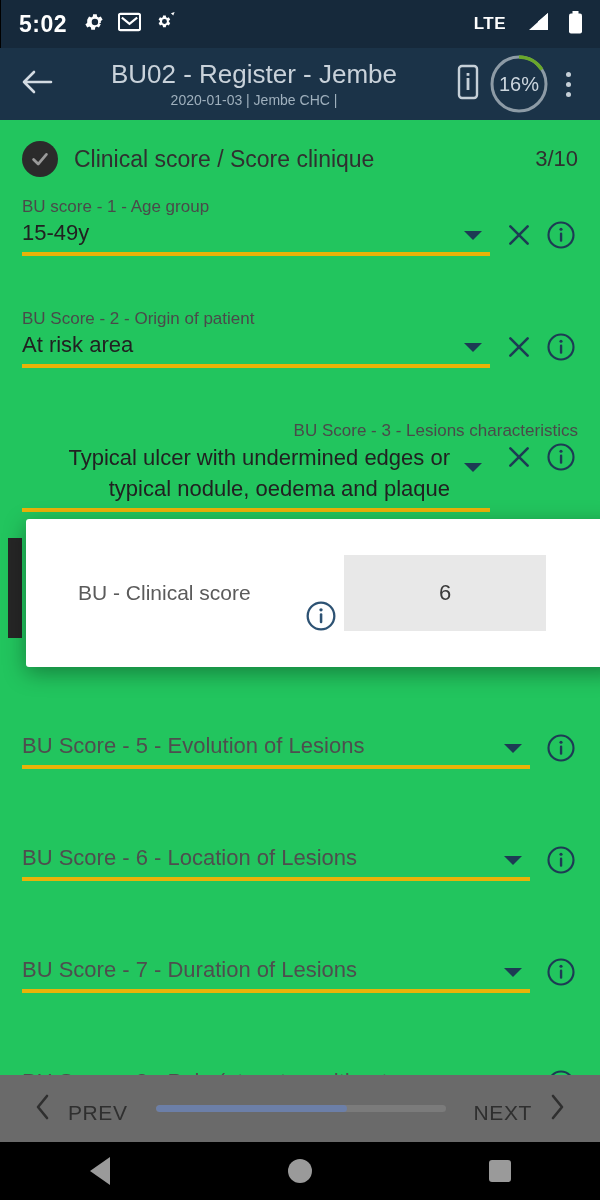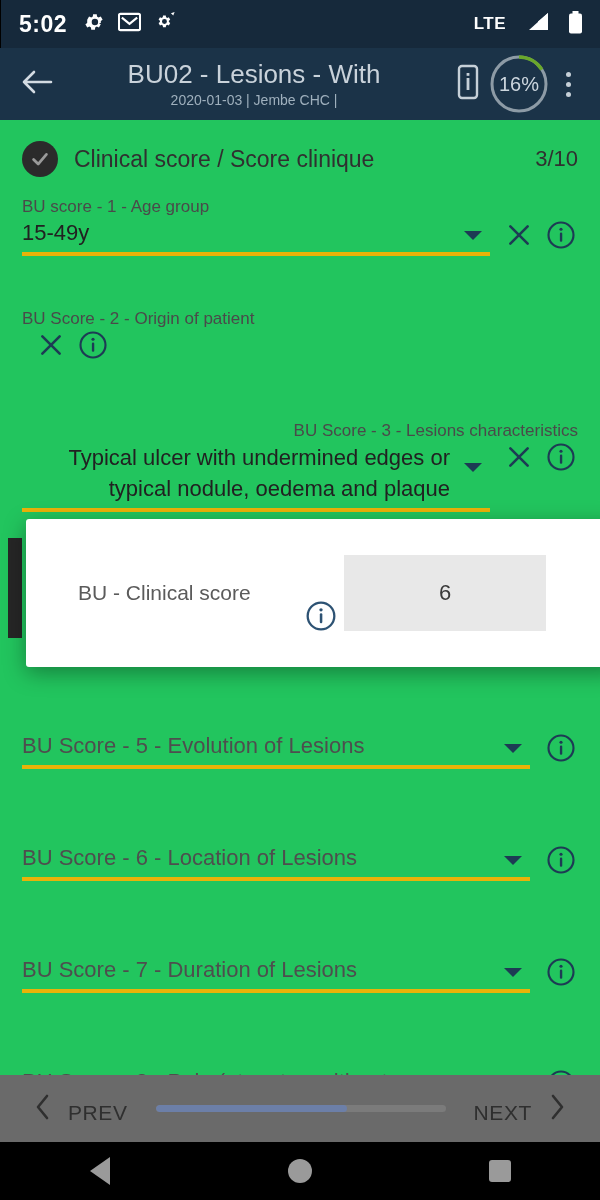--- a/index.html
+++ b/index.html
@@ -181,21 +181,21 @@
 
   <div class="appbar">
     <div class="back-btn">
       <span>
         <svg width="32" height="28" viewBox="0 0 32 28">
             <path d="M13 4 L3 14 L13 24 M3 14 L30 14" fill="none" stroke="#d3dbe2" stroke-width="2.6" stroke-linecap="round" stroke-linejoin="round"></path>
           </svg>
       </span>
     </div>
     <div class="titles">
-      <div class="title-main">BU02 - Lesions - With</div>
+      <div class="title-main">BU02 - Register - Jembe</div>
       <div class="title-sub">2020-01-03 | Jembe CHC |</div>
     </div>
     <div class="ab-actions">
       <div style="width:40px;height:46px;display:flex;align-items:center;justify-content:center;">
         <span>
           <svg width="24" height="36" viewBox="0 0 24 36">
               <rect x="3" y="2" width="18" height="32" rx="3" fill="none" stroke="#c6d0d8" stroke-width="2.4"></rect>
               <rect x="10.6" y="9" width="2.8" height="2.8" fill="#c6d0d8"></rect>
               <rect x="10.6" y="14" width="2.8" height="12" fill="#c6d0d8"></rect>
             </svg>
@@ -253,20 +253,24 @@
                   </svg>
               </span>
             </div>
           </div>
         </div>
       </div>
 
       <div class="field">
         <div class="field-label">BU Score - 2 - Origin of patient</div>
         <div class="field-row">
+          <div class="field-input">
+            <div class="field-value">At risk area</div>
+            <span class="caret"></span>
+          </div>
           <div class="field-actions">
             <div class="x-btn">
               <span>
                 <svg width="26" height="26" viewBox="0 0 24 24">
                     <path d="M4 4 L20 20 M20 4 L4 20" stroke="#1d3b54" stroke-width="2.4" stroke-linecap="round"></path>
                   </svg>
               </span>
             </div>
             <div class="i-btn">
               <span>

